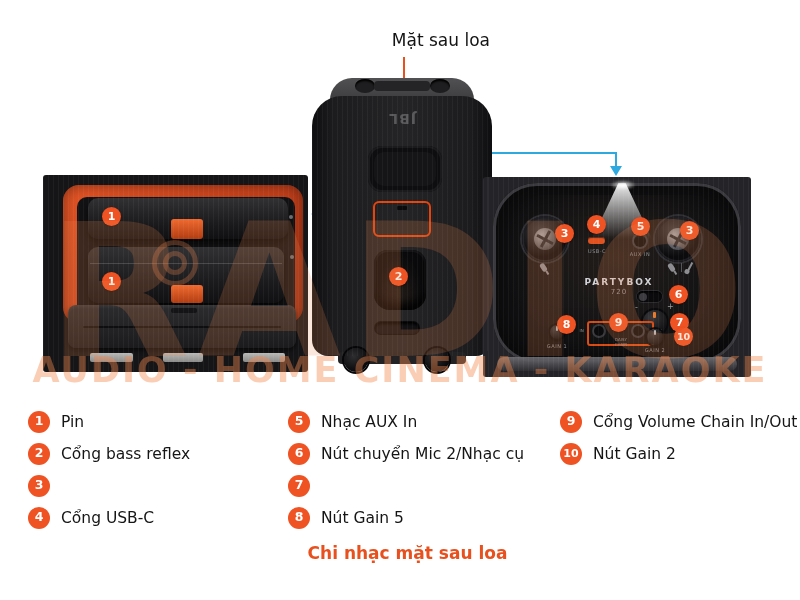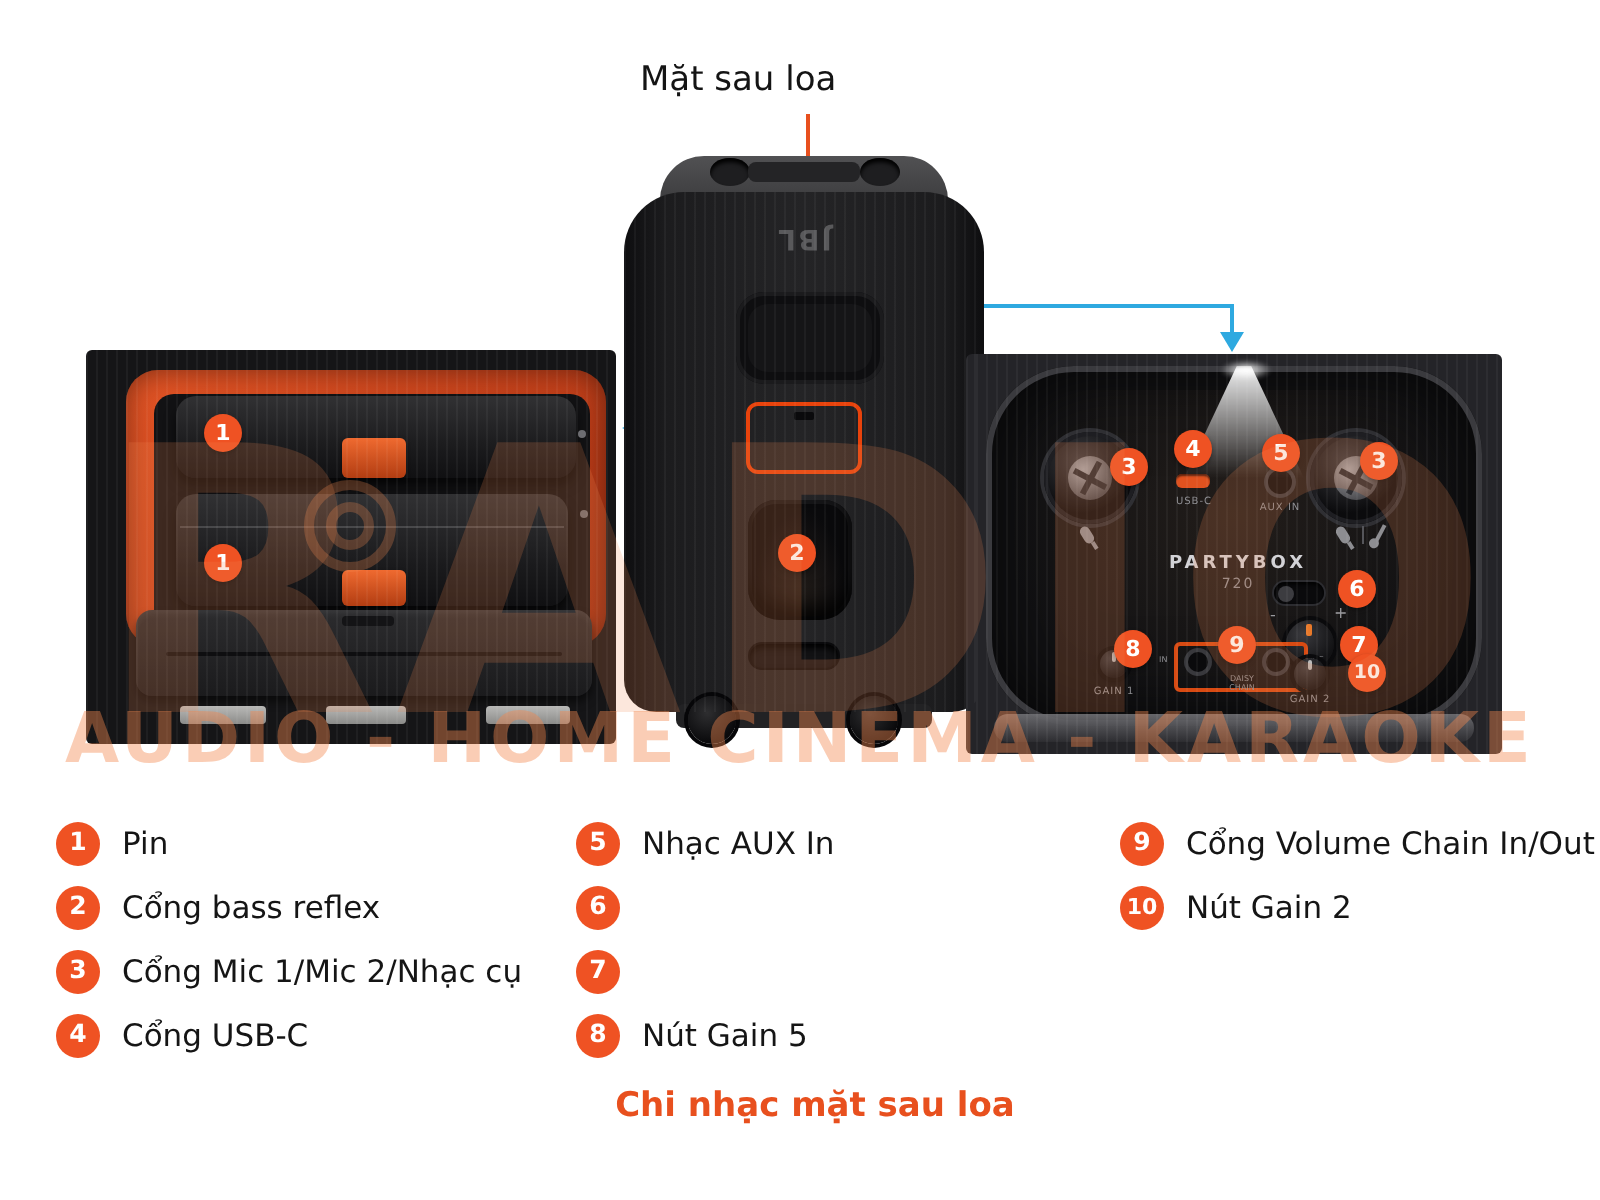--- a/index.html
+++ b/index.html
@@ -1,21 +1,21 @@
 <!DOCTYPE html>
 <html><head>
 <meta charset="utf-8">
 <style>
   html,body{margin:0;padding:0;background:#fff;}
   #canvas{position:relative;width:800px;height:600px;background:#fff;overflow:hidden;
           font-family:"DejaVu Sans","Liberation Sans",sans-serif;}
   .abs{position:absolute;}
 
   
-  .title{left:320px;top:30px;width:170px;text-align:left;font-size:17px;color:#141414;}
+  .title{left:320px;top:30px;width:170px;text-align:right;font-size:17px;color:#141414;}
   .callout-line{left:403px;top:57px;width:2px;height:77px;background:#E8501E;}
   .callout-ring{left:396px;top:134px;width:10px;height:10px;border:2px solid #E8501E;border-radius:50%;}
   .callout-dot{left:400px;top:138px;width:6px;height:6px;background:#E8501E;border-radius:50%;}
 
   
   .arrow-line{background:#2EA9E0;}
   .head-left{width:0;height:0;border-top:5px solid transparent;border-bottom:5px solid transparent;border-right:11px solid #2EA9E0;}
   .head-right{width:0;height:0;border-top:5px solid transparent;border-bottom:5px solid transparent;border-left:11px solid #2EA9E0;}
   .head-down{width:0;height:0;border-left:6px solid transparent;border-right:6px solid transparent;border-top:10px solid #2EA9E0;}
 
@@ -266,35 +266,35 @@
     <div class="lrow">
       <span class="lnum">1</span>
       <span class="ltext">Pin</span>
     </div>
     <div class="lrow">
       <span class="lnum">2</span>
       <span class="ltext">Cổng bass reflex</span>
     </div>
     <div class="lrow">
       <span class="lnum">3</span>
-      <span class="ltext">Cổng Mic 1/Mic 2/Nhạc cụ</span>
     </div>
     <div class="lrow">
       <span class="lnum">4</span>
       <span class="ltext">Cổng USB-C</span>
     </div>
   </div>
 
   <div id="col2" class="abs legend-col">
     <div class="lrow">
       <span class="lnum">5</span>
       <span class="ltext">Nhạc AUX In</span>
     </div>
     <div class="lrow">
       <span class="lnum">6</span>
+      <span class="ltext">Nút chuyển Mic 2/Nhạc cụ</span>
     </div>
     <div class="lrow">
       <span class="lnum">7</span>
     </div>
     <div class="lrow">
       <span class="lnum">8</span>
       <span class="ltext">Nút Gain 5</span>
     </div>
   </div>
 

